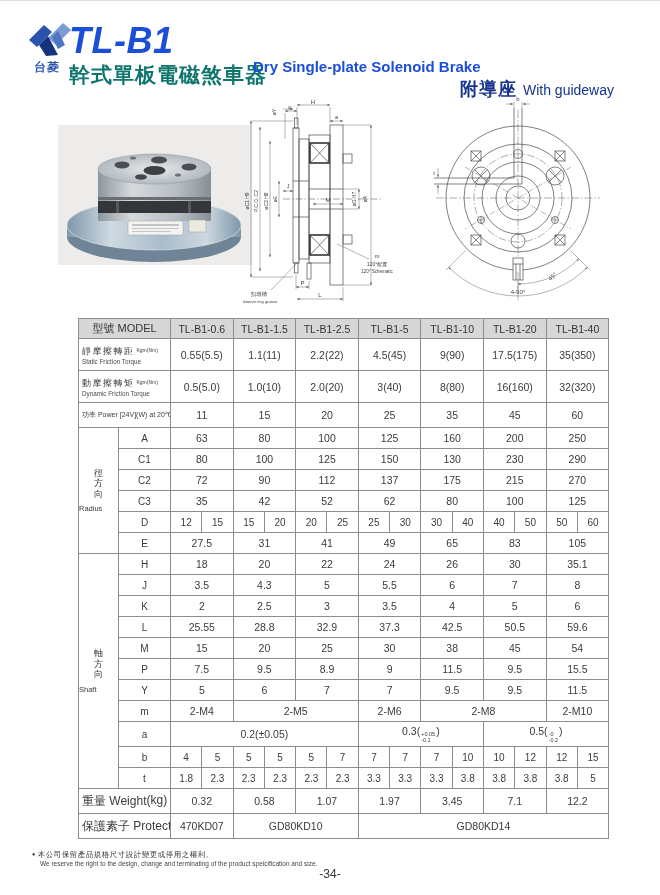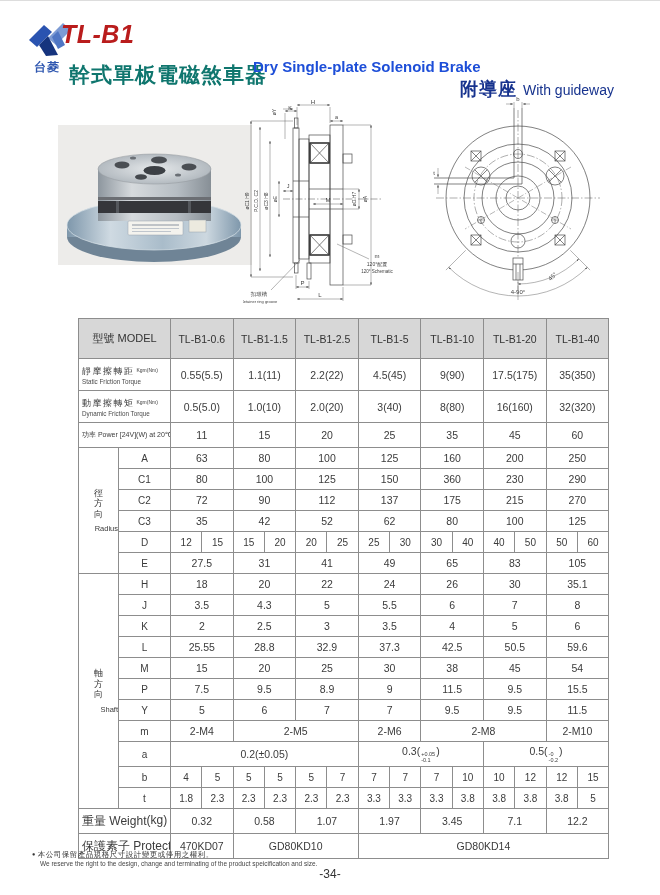--- a/index.html
+++ b/index.html
@@ -3,48 +3,48 @@
 <meta charset="utf-8">
 <style>
   *{box-sizing:border-box}
   body{margin:0;background:#fff}
   .page{position:relative;width:660px;height:895px;background:#fff;overflow:hidden;
         font-family:"Liberation Sans","DejaVu Sans",sans-serif;border-top:1px solid #ddd}
   svg.drawing{position:absolute}
   
   .logo-svg{position:absolute;left:27px;top:22px;width:46px;height:36px}
   .brand-zh{position:absolute;left:34px;top:58px;font-size:12px;font-weight:bold;color:#2f57b0;letter-spacing:1px}
-  .series{position:absolute;left:61px;top:19px;font-size:25px;font-weight:bold;font-style:italic;color:#b91c1c;letter-spacing:.5px}
+  .series{position:absolute;left:69px;top:19px;font-size:36px;font-weight:bold;font-style:italic;color:#1d4ed8;letter-spacing:.5px}
   .title-zh{position:absolute;left:69px;top:60px;font-size:21px;font-weight:bold;color:#0f766e;letter-spacing:1px}
   .title-en{position:absolute;left:253px;top:57px;font-size:15px;font-weight:bold;color:#1d4ed8}
   .variant{position:absolute;right:46px;top:76px;color:#17338e;display:flex;align-items:baseline;gap:6px}
   .variant .vzh{font-size:18px;font-weight:bold;letter-spacing:1px}
   .variant .ven{font-size:14px;font-weight:normal}
   
   table.spec{position:absolute;left:78px;top:317px;width:530px;border-collapse:collapse;
              table-layout:fixed;color:#3b3b3b;border:1.5px solid #777}
   .spec td{border:1px solid #8d8d8d;text-align:center;padding:0;overflow:hidden;white-space:nowrap}
-  tr.hdr{height:40px;background:#d7d7d7}
+  tr.hdr{height:20px;background:#d7d7d7}
   tr.hdr td{font-size:10.5px;color:#333}
   tr.hdr td.mh{font-size:11px}
   tr.tall{height:32px}
   tr.mid{height:25px}
   tr.std{height:21px}
   td.val{font-size:10.5px}
   td.sm{font-size:10px}
   td.key{font-size:10px}
   td.lbl{text-align:left;padding:1px 2px 1px 3px}
   .lz{font-size:9px;letter-spacing:1.5px;white-space:nowrap;color:#3b3b3b}
   .lz .unit{font-size:5px;letter-spacing:0;vertical-align:2px;margin-left:2px}
   .le{font-size:6.3px;color:#4a4a4a}
   .lone{font-size:7px}
   td.cat{padding:0;vertical-align:middle}
   .vert{display:flex;flex-direction:column;align-items:center}
   .vert div{font-size:9px;line-height:1.15;color:#3b3b3b}
-  .caten{font-size:7.5px;margin-top:5px;text-align:right;color:#3b3b3b}
+  .caten{font-size:7.5px;margin-top:5px;text-align:left;color:#3b3b3b}
   .tol{display:inline-flex;flex-direction:column;font-size:5.5px;line-height:1.15;
        vertical-align:-1px;text-align:left;margin:0 1px}
   .flexlab{display:flex;justify-content:space-between;font-size:12px;padding-right:4px}
   
   .footnote{position:absolute;left:32px;top:849px;color:#333}
   .fn-zh{font-size:7.5px;letter-spacing:.5px}
   .fn-zh .dot{font-size:5.5px;margin-right:2px;vertical-align:1px}
   .fn-en{font-size:6.5px;margin-left:8px;color:#444}
   .pageno{position:absolute;left:0;right:0;top:866px;text-align:center;font-size:12px;color:#333}
 </style>
@@ -338,21 +338,21 @@
           <td colspan="2" class="val">160</td>
           <td colspan="2" class="val">200</td>
           <td colspan="2" class="val">250</td>
         </tr>
         <tr class="std">
           <td class="key">C1</td>
           <td colspan="2" class="val">80</td>
           <td colspan="2" class="val">100</td>
           <td colspan="2" class="val">125</td>
           <td colspan="2" class="val">150</td>
-          <td colspan="2" class="val">360</td>
+          <td colspan="2" class="val">130</td>
           <td colspan="2" class="val">230</td>
           <td colspan="2" class="val">290</td>
         </tr>
         <tr class="std">
           <td class="key">C2</td>
           <td colspan="2" class="val">72</td>
           <td colspan="2" class="val">90</td>
           <td colspan="2" class="val">112</td>
           <td colspan="2" class="val">137</td>
           <td colspan="2" class="val">175</td>

